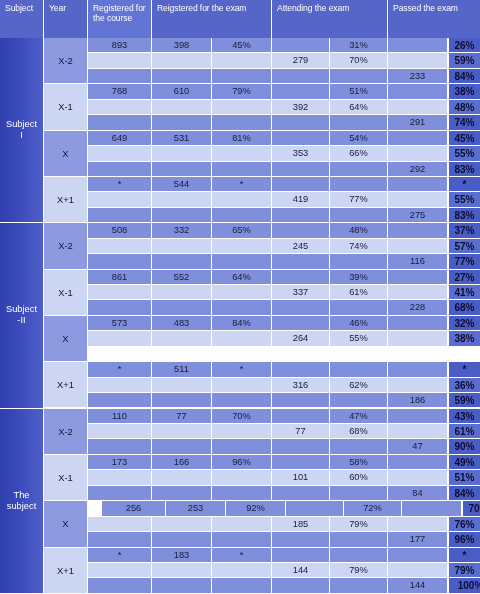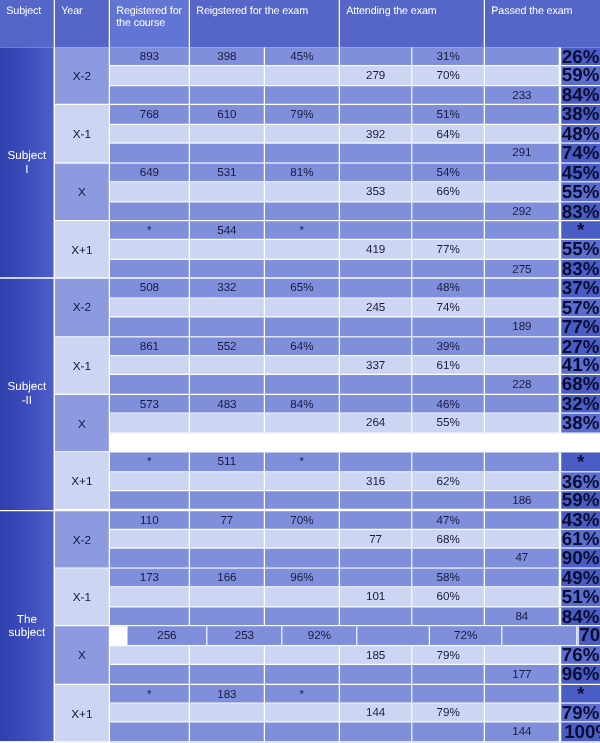--- a/index.html
+++ b/index.html
@@ -77,21 +77,21 @@
 
   
   .shade-a { background: #7f8fdb; }
   .shade-b { background: #ccd5f2; }
 
   
   .cell.pct-final {
     background: #4a5dc4;
     color: #0d0d33;
     font-weight: bold;
-    font-size: 15px;
+    font-size: 10px;
     border-right: none;
     border-left: 1.6px solid #ffffff;
   }
   .cell.pct-final.lighter { background: #5b6ecd; }
 
   
   .yearcell {
     position: absolute;
     left: 44px;
     width: 44px;
@@ -303,21 +303,21 @@
         <div class="cell shade-b" style="left: 330px; width: 58px;">74%</div>
         <div class="cell shade-b" style="left: 388px; width: 60px;"></div>
         <div class="cell pct-final lighter" style="left: 448px; width: 32px;">57%</div>
       </div>
       <div class="grid-row" style="top: 216.16px;">
         <div class="cell shade-a" style="left: 88px; width: 64px;"></div>
         <div class="cell shade-a" style="left: 152px; width: 60px;"></div>
         <div class="cell shade-a" style="left: 212px; width: 60px;"></div>
         <div class="cell shade-a" style="left: 272px; width: 58px;"></div>
         <div class="cell shade-a" style="left: 330px; width: 58px;"></div>
-        <div class="cell shade-a" style="left: 388px; width: 60px;">189</div>
+        <div class="cell shade-a" style="left: 388px; width: 60px;">116</div>
         <div class="cell pct-final" style="left: 448px; width: 32px;">77%</div>
       </div>
       <div class="yearcell" style="top: 231.6px; height: 46.32px;">
         <span>X-1</span>
       </div>
       <div class="grid-row" style="top: 231.6px;">
         <div class="cell shade-a" style="left: 88px; width: 64px;">861</div>
         <div class="cell shade-a" style="left: 152px; width: 60px;">552</div>
         <div class="cell shade-a" style="left: 212px; width: 60px;">64%</div>
         <div class="cell shade-a" style="left: 272px; width: 58px;"></div>

